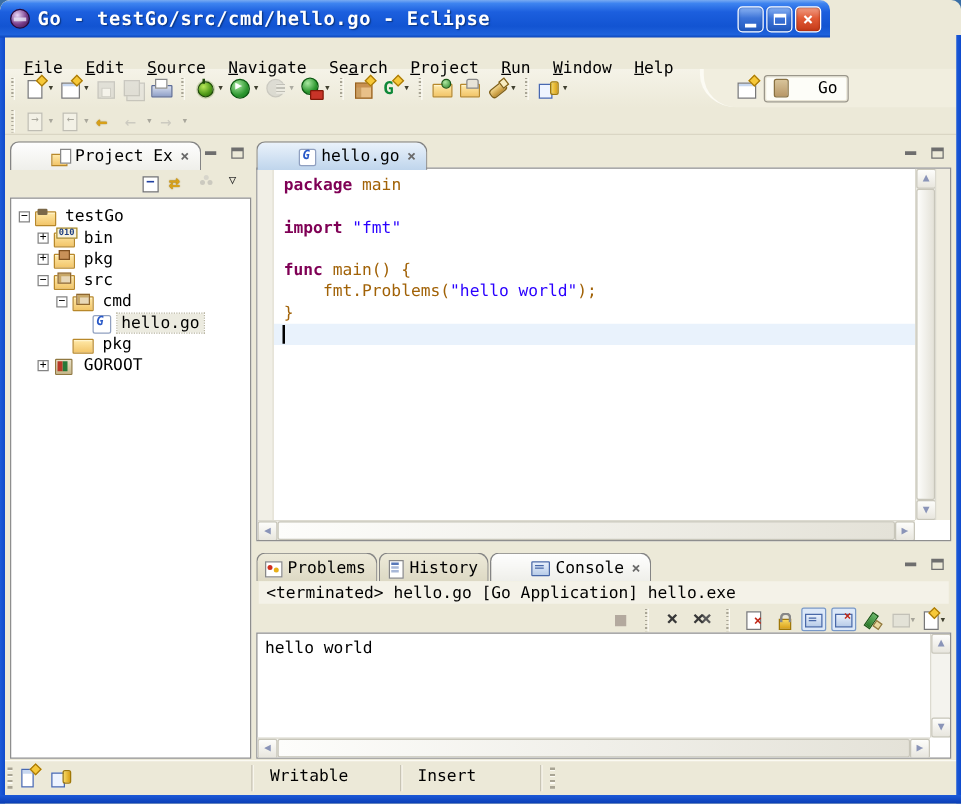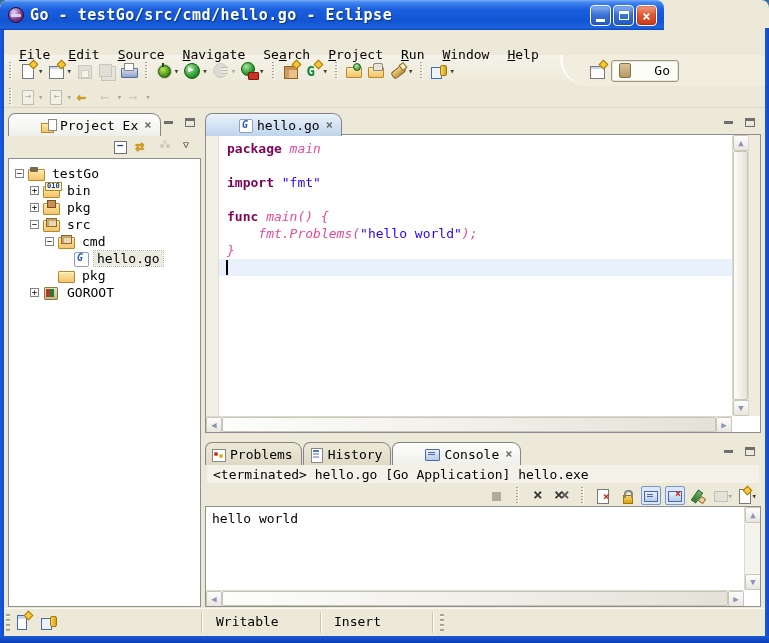--- a/index.html
+++ b/index.html
@@ -170,21 +170,21 @@
   
   #editor { left:205px; top:111px; width:556px; height:322px; }
   #editor .pane-content { top:23px; }
   #editor-body { position:absolute; left:0; top:0; right:28px; bottom:16px; display:flex; }
   #editor-ruler { width:13px; background:#F1EFE6; border-right:1px solid #E2DFD2; }
   #code-area { flex:1; padding-top:5px; font-size:13px; line-height:17px; position:relative; overflow:hidden; }
   .code-line { height:17px; padding-left:8px; white-space:pre; position:relative; }
   .code-line.current { background:#E9F2FC; }
   .tok-keyword { color:#7F0055; font-weight:bold; }
   .tok-string  { color:#2A00FF; }
-  .tok-plain   { color:#ec4899;font-style:italic; }
+  .tok-plain   { color:#a16207; }
   .caret { position:absolute; left:7px; top:1px; width:2px; height:15px; background:#000; }
   #editor-vscroll { position:absolute; right:12px; top:0; bottom:16px; width:16px; background:#F4F3EE; border-left:1px solid #DCDAD0; }
   #editor-overview { position:absolute; right:0; top:0; bottom:16px; width:12px; background:#EFECDF; border-left:1px solid #DCDAD0; }
   #editor-hscroll { position:absolute; left:0; right:28px; bottom:0; height:16px; background:#F4F3EE; border-top:1px solid #DCDAD0; }
   .sb-btn { position:absolute; width:16px; height:16px; background:linear-gradient(180deg,#FDFDFB,#E8E6DE);
     border:1px solid #C8C6BA; border-radius:2px; color:#8A94B8; font-size:9px; display:flex; align-items:center; justify-content:center; }
   .sb-thumb { position:absolute; background:linear-gradient(90deg,#FDFDFB,#E4E2D8); border:1px solid #C8C6BA; border-radius:2px; }
   
   #console { left:205px; top:440px; width:556px; height:167px; }
   #console-desc { position:absolute; left:2px; top:25px; right:2px; height:18px; font-size:13px;

